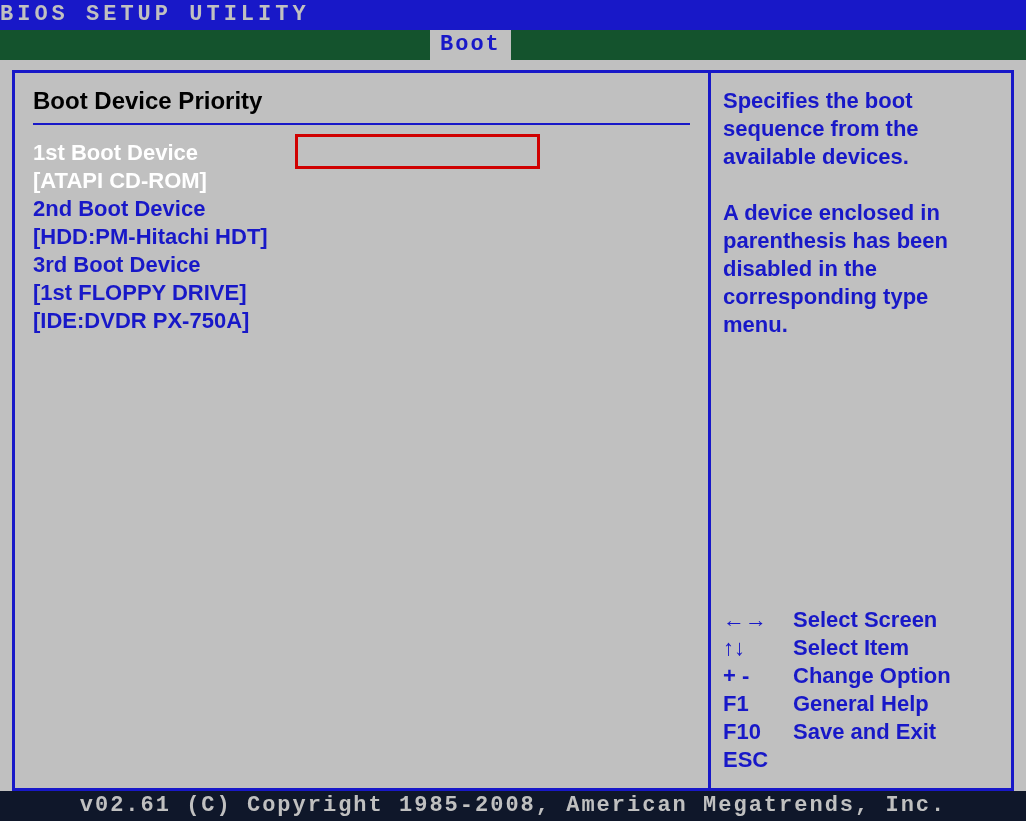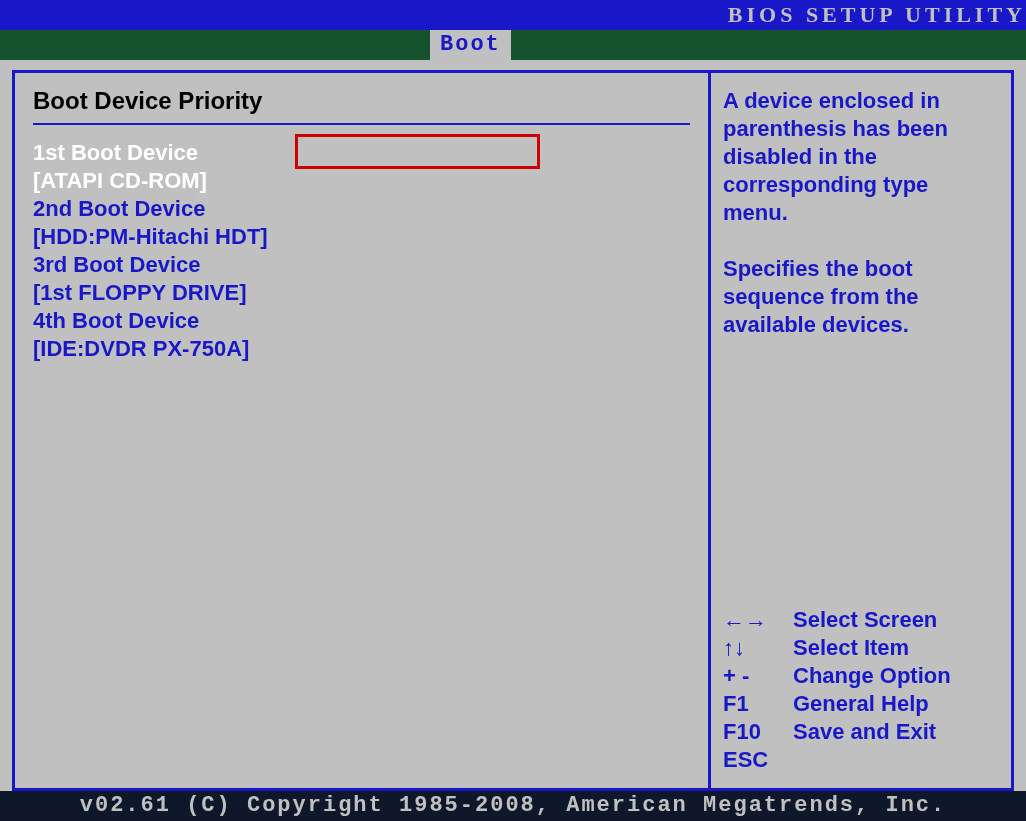--- a/index.html
+++ b/index.html
@@ -11,22 +11,22 @@
       width: 1026px;
       height: 821px;
       background: #c0c0c0;
       font-family: Arial, Helvetica, sans-serif;
       overflow: hidden;
     }
     .header-bar {
       height: 30px;
       background: #1818c8;
       color: #c0c0c0;
-      text-align: right;
-      font-family: Liberation Serif, serif;
+      text-align: left;
+      font-family: Liberation Mono, monospace;
       font-size: 22px;
       font-weight: bold;
       letter-spacing: 4px;
       line-height: 30px;
     }
     .tab-bar {
       height: 30px;
       background: #14532d;
       position: relative;
     }
@@ -172,29 +172,28 @@
         <span class="boot-label">2nd Boot Device</span>
         <span class="boot-value">[HDD:PM-Hitachi HDT]</span>
       </div>
 
       <div class="boot-row">
         <span class="boot-label">3rd Boot Device</span>
         <span class="boot-value">[1st FLOPPY DRIVE]</span>
       </div>
 
       <div class="boot-row">
-        <span class="boot-label">4th Boot Device</span>
         <span class="boot-value">[IDE:DVDR PX-750A]</span>
       </div>
     </div>
 
     <div class="right-panel">
       <div class="help-text">
+        <p>Specifies the boot sequence from the available devices.</p>
         <p>A device enclosed in parenthesis has been disabled in the corresponding type menu.</p>
-        <p>Specifies the boot sequence from the available devices.</p>
       </div>
 
       <div class="nav-keys">
         <div class="nav-row">
           <span class="nav-key">←→</span>
           <span class="nav-action">Select Screen</span>
         </div>
         <div class="nav-row">
           <span class="nav-key">↑↓</span>
           <span class="nav-action">Select Item</span>

